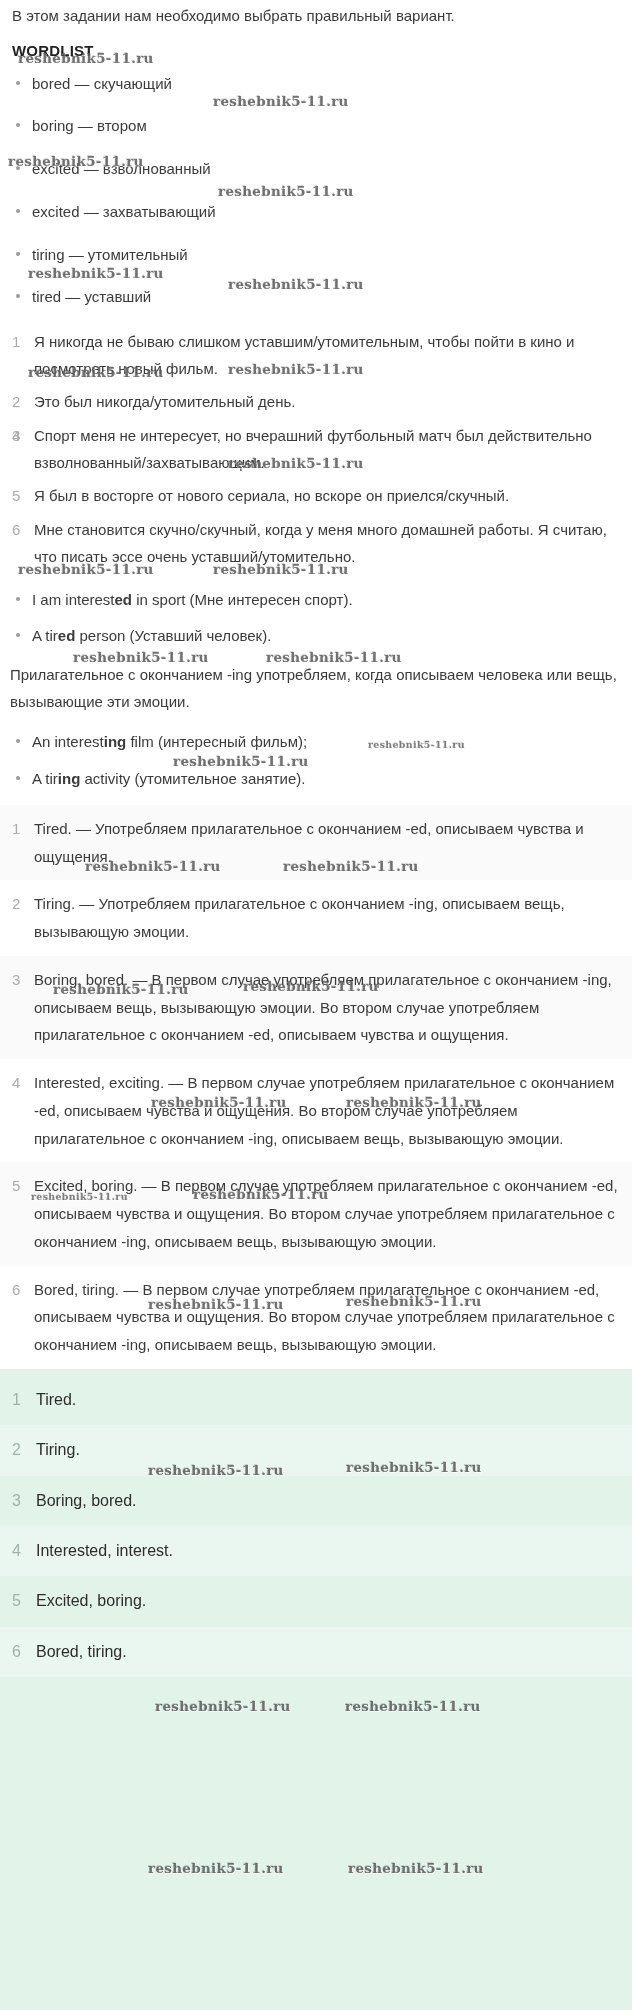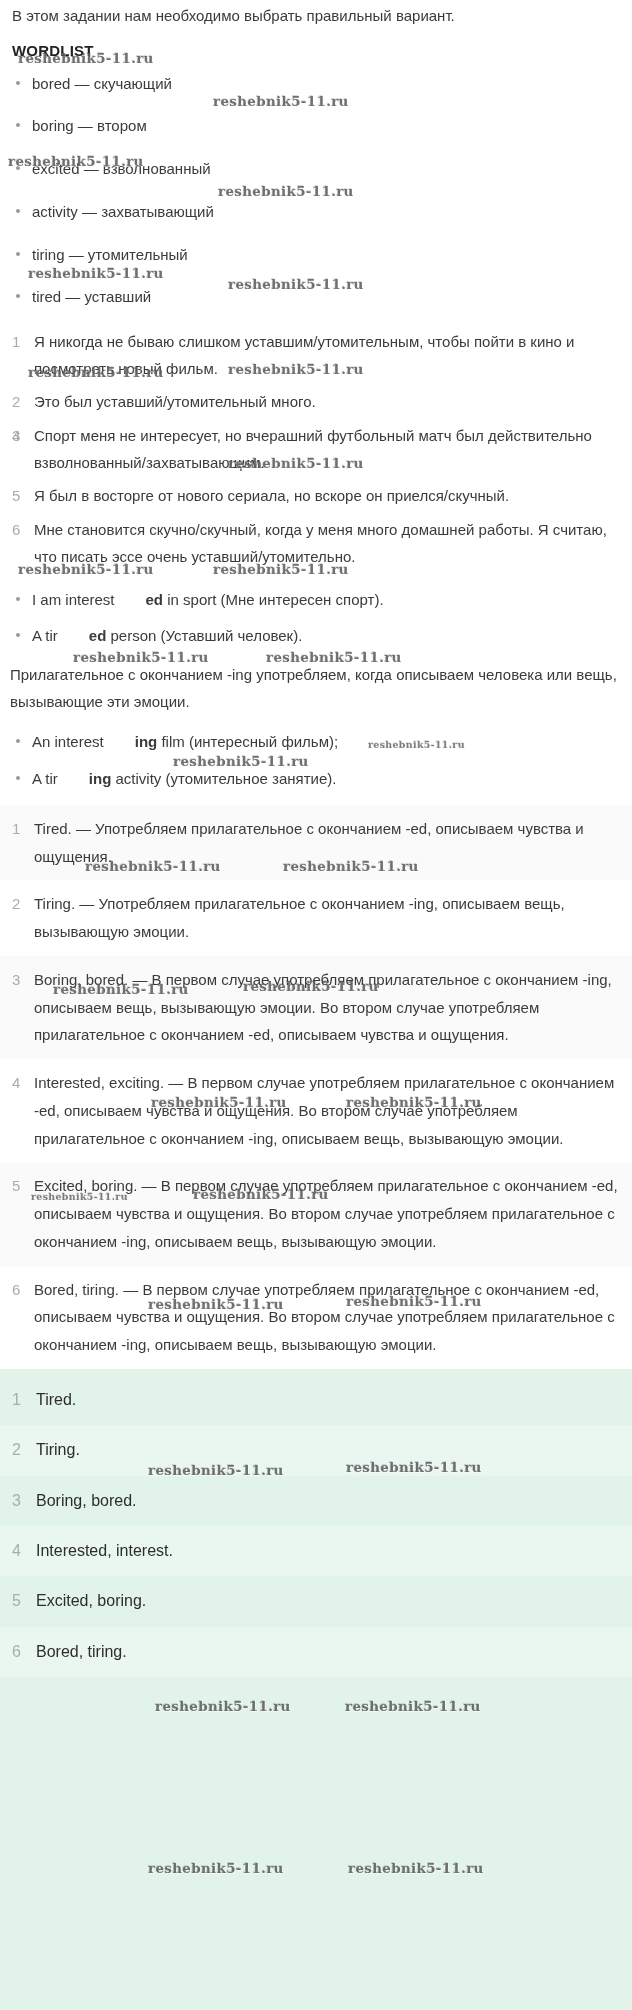--- a/index.html
+++ b/index.html
@@ -50,21 +50,21 @@
     background: #e2f4ea;
     flex: 1 0 auto;
     padding: 6px 12px 20px 12px;
   }
   ol.answer-list { font-size: 16px; color: #2d2d2d; }
   ol.answer-list li { padding: 14px 0 14px 24px; line-height: 1.4; }
   ol.answer-list li:nth-child(even) { background: #e9f7f0; margin: 0 -12px; padding-left: 36px; padding-right: 12px; }
   ol.answer-list .num { color: #9fb3a8; top: 14px; }
   ol.answer-list li:nth-child(even) .num { left: 12px; }
 
-  b { font-weight: 700; padding-left: 31px; }
+  b { font-weight: 700; }
 
   .watermark-layer { position: absolute; inset: 0; pointer-events: none; z-index: 3; }
   .wm {
     position: absolute;
     font-family: "DejaVu Serif", "Liberation Serif", serif;
     font-weight: 700;
     font-size: 13.5px;
     color: #5d5d5d;
     letter-spacing: 0.3px;
     text-shadow: 0.6px 0.6px 0 rgba(255,255,255,0.7), -0.6px -0.6px 0 rgba(0,0,0,0.18);
@@ -115,28 +115,28 @@
   <div class="content">
 
     <p class="intro">В этом задании нам необходимо выбрать правильный вариант.</p>
 
     <div class="wordlist-title">WORDLIST</div>
 
     <ul class="bullet-list wordlist">
       <li><span class="dot"></span><span>bored — скучающий</span></li>
       <li><span class="dot"></span><span>boring — втором</span></li>
       <li><span class="dot"></span><span>excited — взволнованный</span></li>
-      <li><span class="dot"></span><span>activity — захватывающий</span></li>
+      <li><span class="dot"></span><span>excited — захватывающий</span></li>
       <li><span class="dot"></span><span>tiring — утомительный</span></li>
       <li><span class="dot"></span><span>tired — уставший</span></li>
     </ul>
 
     <ol class="num-list tasks">
       <li><span class="num">1</span><span>Я никогда не бываю слишком уставшим/утомительным, чтобы пойти в кино и посмотреть новый фильм.</span></li>
-      <li><span class="num">2</span><span>Это был уставший/утомительный много.</span></li>
+      <li><span class="num">2</span><span>Это был никогда/утомительный день.</span></li>
       <li><span class="num">3</span></li>
       <li><span class="num">4</span><span>Спорт меня не интересует, но вчерашний футбольный матч был действительно взволнованный/захватывающим.</span></li>
       <li><span class="num">5</span><span>Я был в восторге от нового сериала, но вскоре он приелся/скучный.</span></li>
       <li><span class="num">6</span><span>Мне становится скучно/скучный, когда у меня много домашней работы. Я считаю, что писать эссе очень уставший/утомительно.</span></li>
     </ol>
 
 
     <ul class="bullet-list examples">
       <li><span class="dot"></span><span><span>I am interest</span><b>ed</b><span> in sport (Мне интересен спорт).</span></span></li>
       <li><span class="dot"></span><span><span>A tir</span><b>ed</b><span> person (Уставший человек).</span></span></li>

